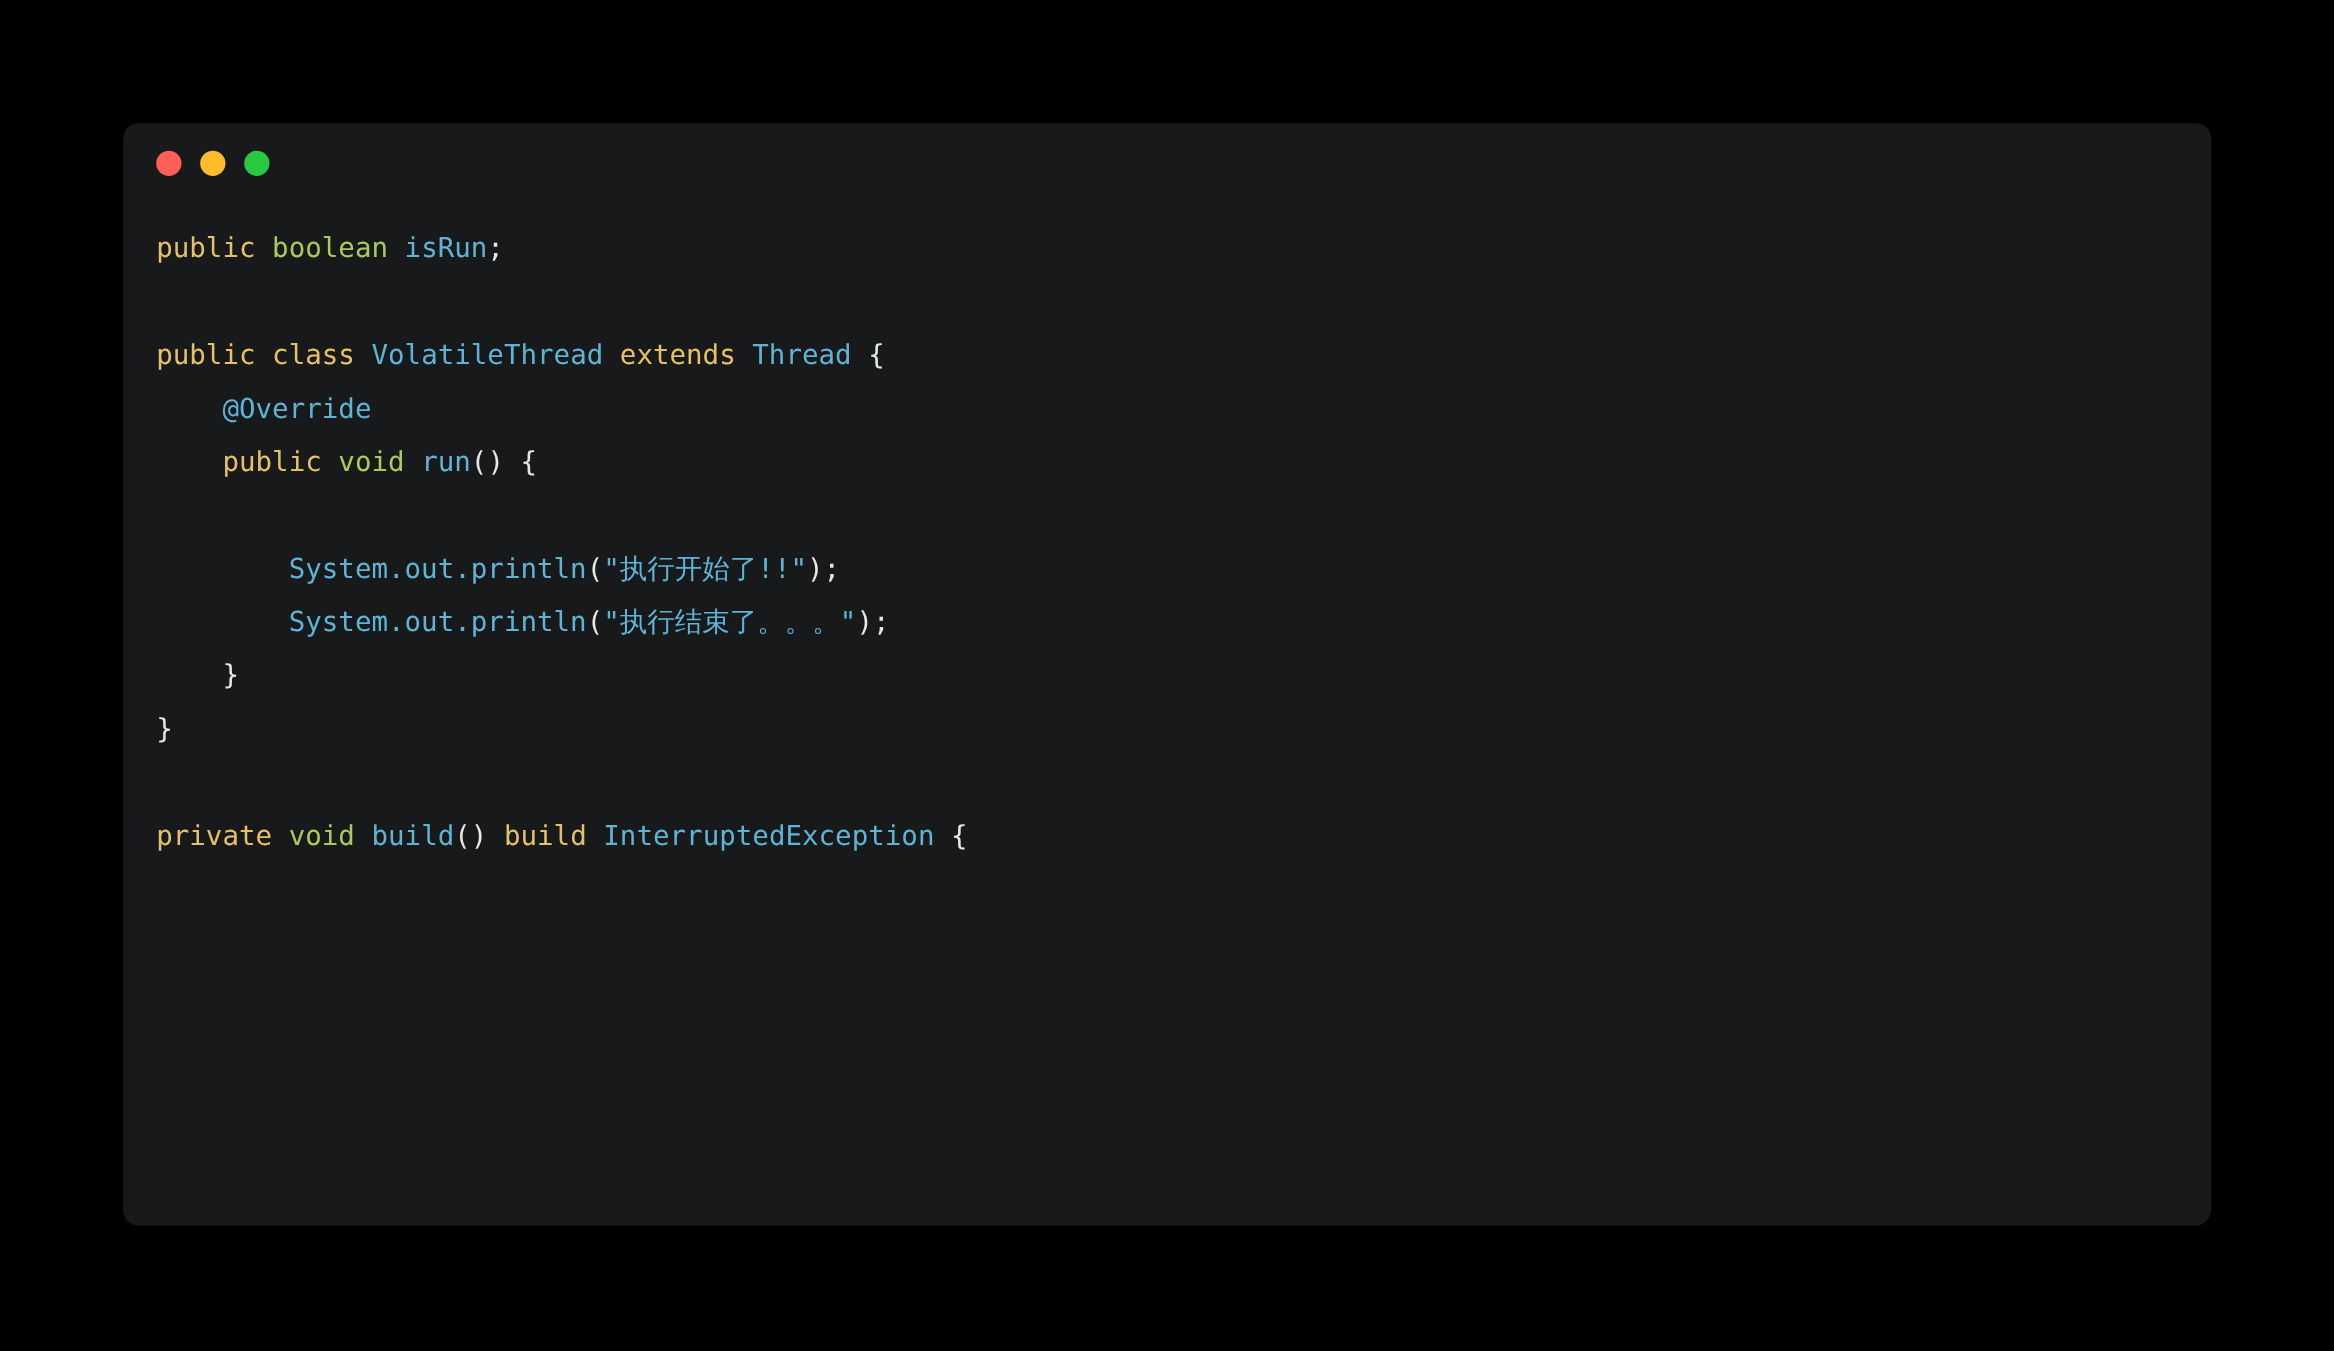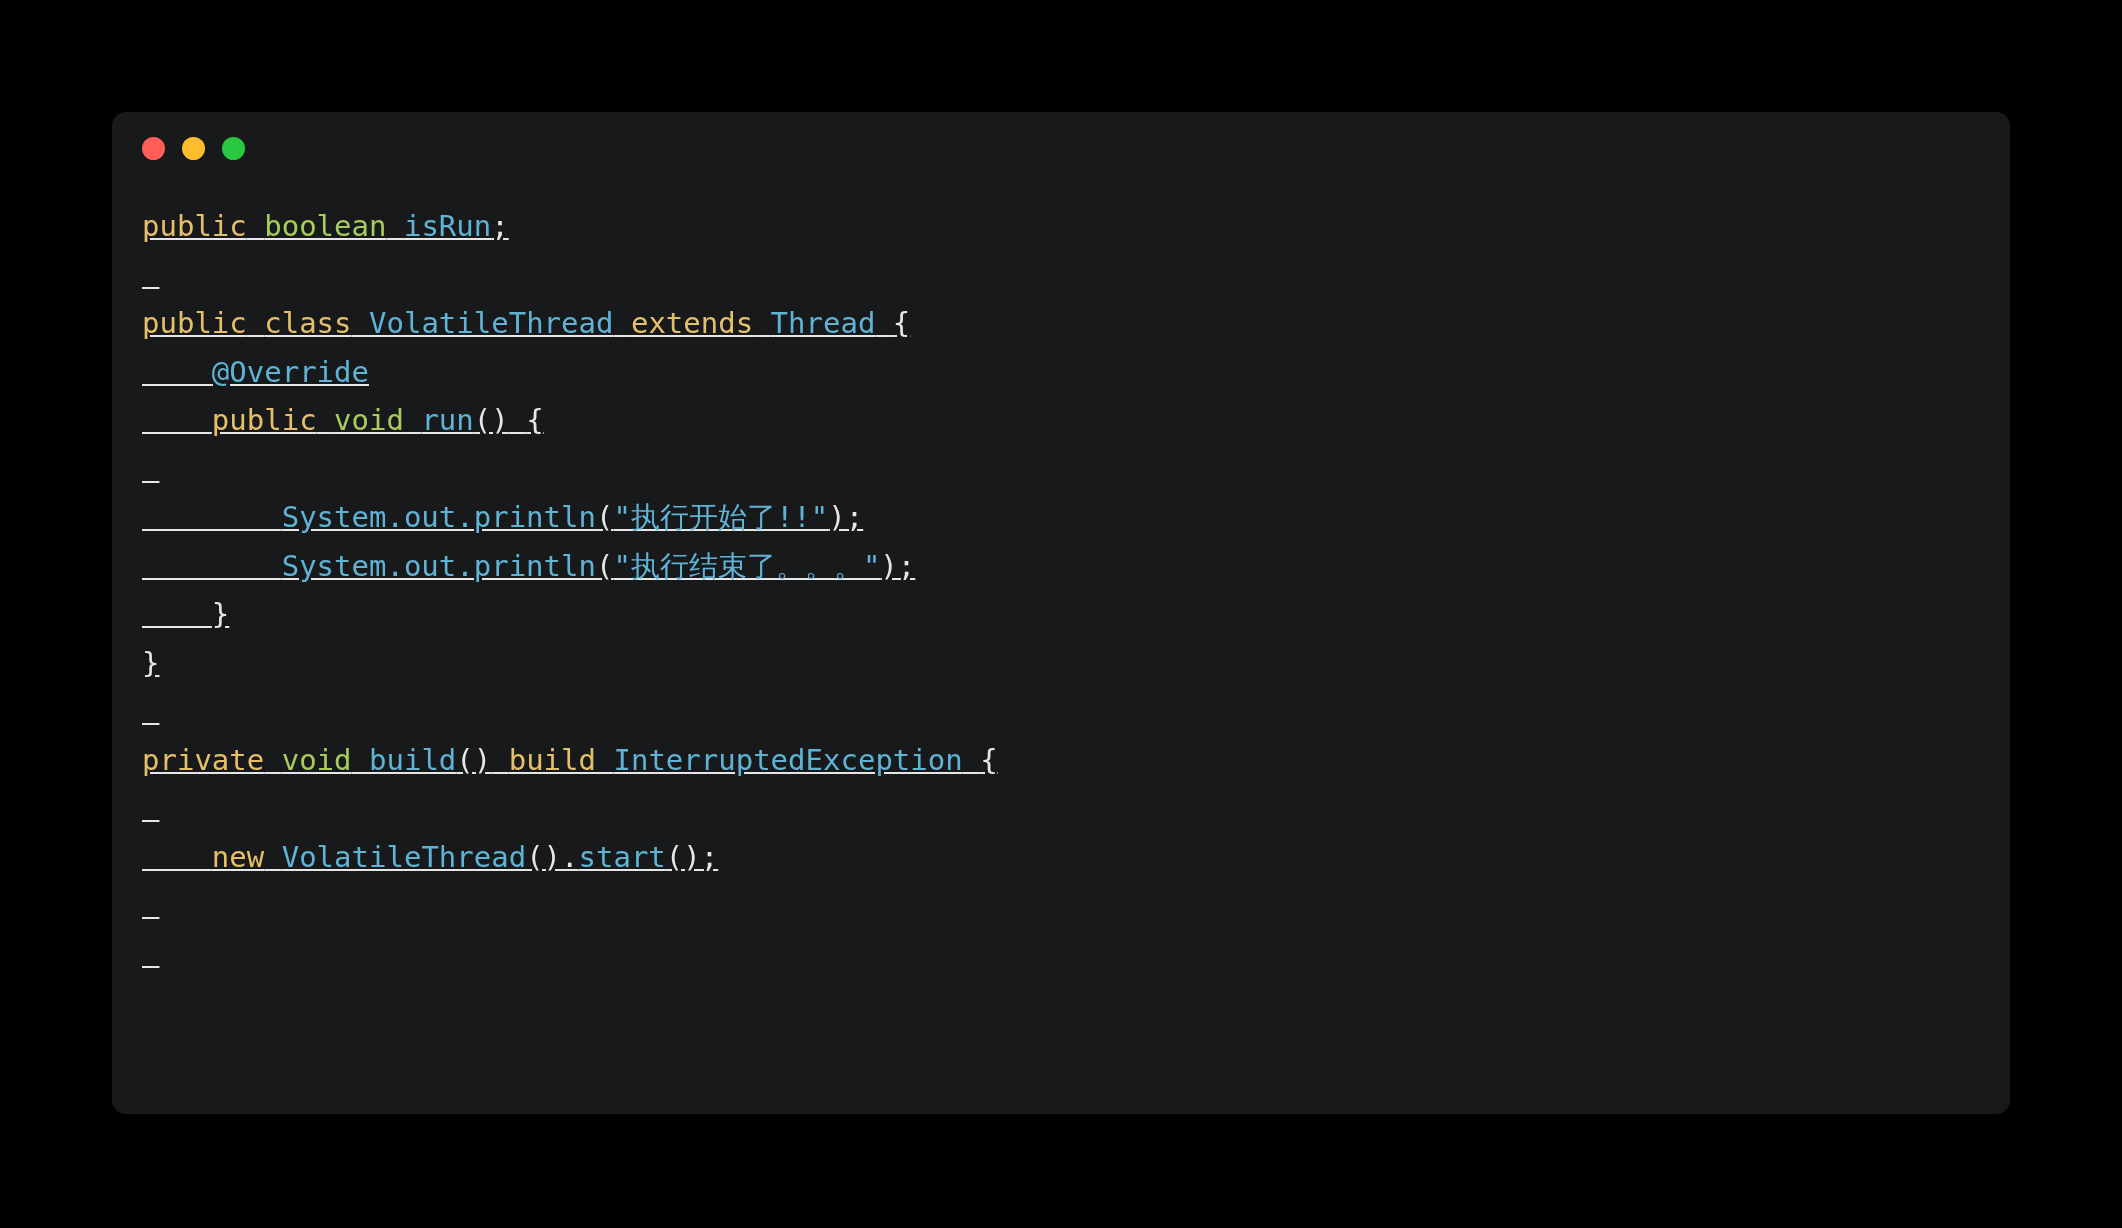--- a/index.html
+++ b/index.html
@@ -54,26 +54,25 @@
     left: 0;
     top: 72px;
     right: 0;
     bottom: 0;
     padding: 18px 30px 0 30px;
     box-sizing: border-box;
   }
 
   .code-line {
     font-family: "DejaVu Sans Mono", "Liberation Mono", monospace;
-    font-size: 29px;
+    font-size: 25px;
     line-height: 48.5px;
     white-space: pre;
     color: #e6e6e6;
     letter-spacing: 0px;
-    text-decoration: underline;
   }
 
   
   .t-kw      { color: #e6c068; }   
   .t-type    { color: #a8cc5c; }   
   .t-ident   { color: #5fb3d4; }   
   .t-plain   { color: #e6e6e6; }   
   .t-num     { color: #d4374a; }   
   .t-op      { color: #a8cc5c; }   
 </style>
@@ -111,21 +110,20 @@
     <div class="code-line">    <span class="t-plain">}</span></div>
 
     <div class="code-line"><span class="t-plain">}</span></div>
 
     <div class="code-line"> </div>
 
     <div class="code-line"><span class="t-kw">private</span> <span class="t-type">void</span> <span class="t-ident">build</span><span class="t-plain">()</span> <span class="t-kw">build</span> <span class="t-ident">InterruptedException</span> <span class="t-plain">{</span></div>
 
     <div class="code-line"> </div>
 
-    <div class="code-line">    <span class="t-kw">new</span> <span class="t-ident">VolatileThread</span><span class="t-plain">()</span><span class="t-plain">.</span><span class="t-ident">start</span><span class="t-plain">();</span></div>
 
     <div class="code-line"> </div>
 
 
     <div class="code-line"> </div>
 
   </div>
 </div>
 
 </body></html>

